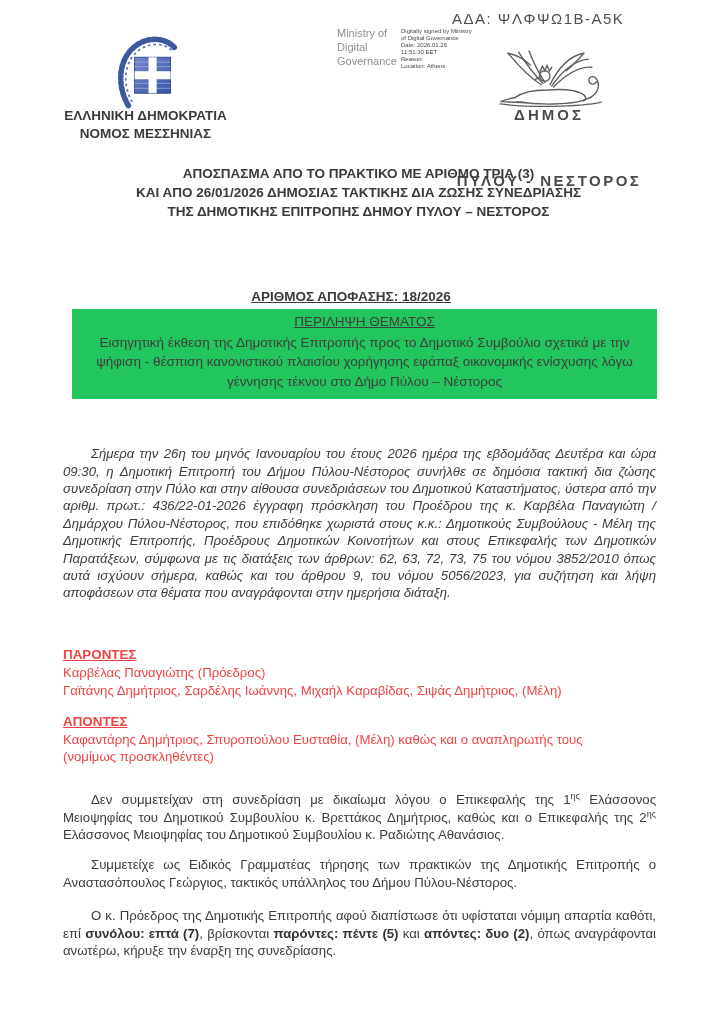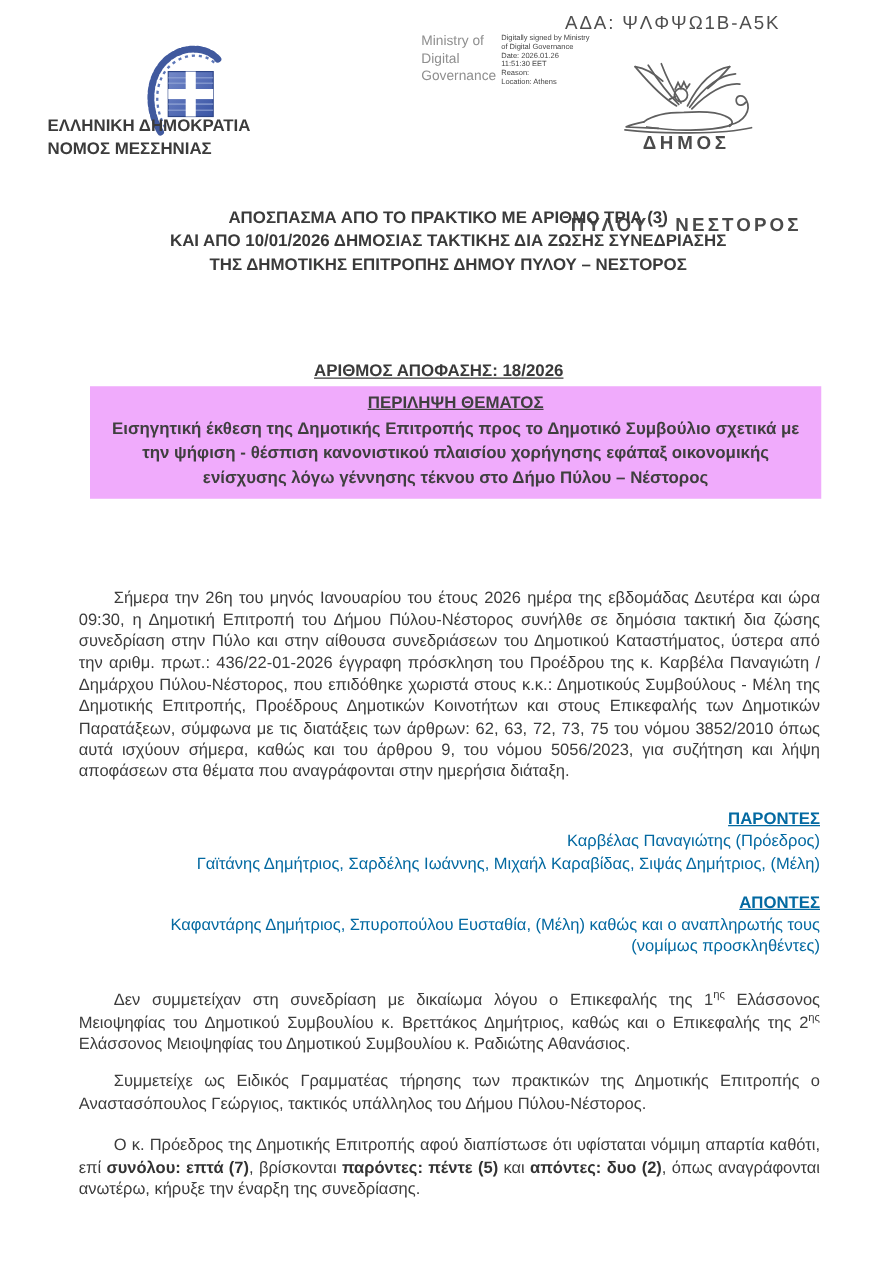--- a/index.html
+++ b/index.html
@@ -6,44 +6,44 @@
   .page{
     position:relative;width:717px;height:1024px;margin:0 auto;
     background:#ffffff;overflow:hidden;
     font-family:"Liberation Sans","DejaVu Sans",sans-serif;
     color:#383838;
   }
   .abs{position:absolute;}
   
   .ada{top:10px;left:452px;font-size:15px;letter-spacing:1.5px;color:#4f4f4f;white-space:nowrap;}
   .emblem-svg{top:36px;left:116px;}
-  .left-caption{top:92px;left:38px;width:215px;font-weight:bold;
+  .left-caption{top:107px;left:38px;width:215px;text-align:center;font-weight:bold;
     font-size:13.5px;line-height:18px;color:#3b3b3b;}
   .ministry{top:26px;left:337px;width:70px;font-size:11px;line-height:14px;color:#8f8f8f;}
   .sig{top:28px;left:401px;width:110px;font-size:6px;line-height:7px;color:#454545;}
   .griffin-svg{top:44px;left:490px;}
   .muni-caption{top:106px;left:440px;width:218px;text-align:center;font-weight:bold;
     color:#4a4a4a;}
   .muni-caption .l1{font-size:15px;letter-spacing:3px;line-height:18px;}
   .muni-caption .l2{font-size:15px;letter-spacing:2.5px;line-height:18px;white-space:nowrap;margin-top:48px;}
   
   .title{top:164px;left:63px;width:591px;text-align:center;font-weight:bold;
     font-size:13.5px;line-height:19px;color:#3a3a3a;}
   .decision{top:289px;left:0;width:702px;text-align:center;font-weight:bold;
     font-size:13.5px;color:#3a3a3a;}
   .decision span{text-decoration:underline;}
-  .subject-box{top:309px;left:72px;width:569px;background:#f0abfc;
-    padding:3px 8px 8px 8px;text-align:center;font-weight:bold;
+  .subject-box{top:309px;left:72px;width:569px;background:#22c55e;
+    padding:3px 8px 8px 8px;text-align:center;font-weight:normal;
     font-size:13.5px;line-height:19.5px;color:#3f3f3f;}
   .subject-box .heading{text-decoration:underline;margin-bottom:1px;}
   
   .para{left:63px;width:593px;font-size:13.2px;line-height:17.4px;
     text-align:justify;text-indent:28px;color:#3c3c3c;}
-  .p1{top:456px;}
-  .center-line{left:63px;width:593px;text-align:right;font-size:13.2px;color:#0369a1;white-space:nowrap;}
+  .p1{top:432px;font-style:italic;}
+  .center-line{left:63px;width:593px;text-align:left;font-size:13.2px;color:#ef4444;white-space:nowrap;}
   .sec-heading{font-weight:bold;text-decoration:underline;font-size:13.4px;}
   .present-h{top:647px;}
   .present-1{top:665px;}
   .present-2{top:683px;}
   .absent-h{top:714px;}
   .absent-1{top:732px;}
   .absent-2{top:749px;}
   .minority{top:778px;}
   .secretary{top:843px;}
   .quorum{top:894px;}
@@ -125,21 +125,21 @@
     </g>
   </svg>
 
   <div class="abs muni-caption">
     <div class="l1">ΔΗΜΟΣ</div>
     <div class="l2">ΠΥΛΟΥ - ΝΕΣΤΟΡΟΣ</div>
   </div>
 
   <div class="abs title">
     <div>ΑΠΟΣΠΑΣΜΑ ΑΠΟ ΤΟ ΠΡΑΚΤΙΚΟ ΜΕ ΑΡΙΘΜΟ ΤΡΙΑ (3)</div>
-    <div>ΚΑΙ ΑΠΟ 10/01/2026 ΔΗΜΟΣΙΑΣ ΤΑΚΤΙΚΗΣ ΔΙΑ ΖΩΣΗΣ ΣΥΝΕΔΡΙΑΣΗΣ</div>
+    <div>ΚΑΙ ΑΠΟ 26/01/2026 ΔΗΜΟΣΙΑΣ ΤΑΚΤΙΚΗΣ ΔΙΑ ΖΩΣΗΣ ΣΥΝΕΔΡΙΑΣΗΣ</div>
     <div>ΤΗΣ ΔΗΜΟΤΙΚΗΣ ΕΠΙΤΡΟΠΗΣ ΔΗΜΟΥ ΠΥΛΟΥ – ΝΕΣΤΟΡΟΣ</div>
   </div>
 
   <div class="abs decision">
     <span>ΑΡΙΘΜΟΣ ΑΠΟΦΑΣΗΣ: 18/2026</span>
   </div>
 
   <div class="abs subject-box">
     <div class="heading">ΠΕΡΙΛΗΨΗ ΘΕΜΑΤΟΣ</div>
     <div>Εισηγητική έκθεση της Δημοτικής Επιτροπής προς το Δημοτικό Συμβούλιο σχετικά με την ψήφιση - θέσπιση κανονιστικού πλαισίου χορήγησης εφάπαξ οικονομικής ενίσχυσης λόγω γέννησης τέκνου στο Δήμο Πύλου – Νέστορος</div>

